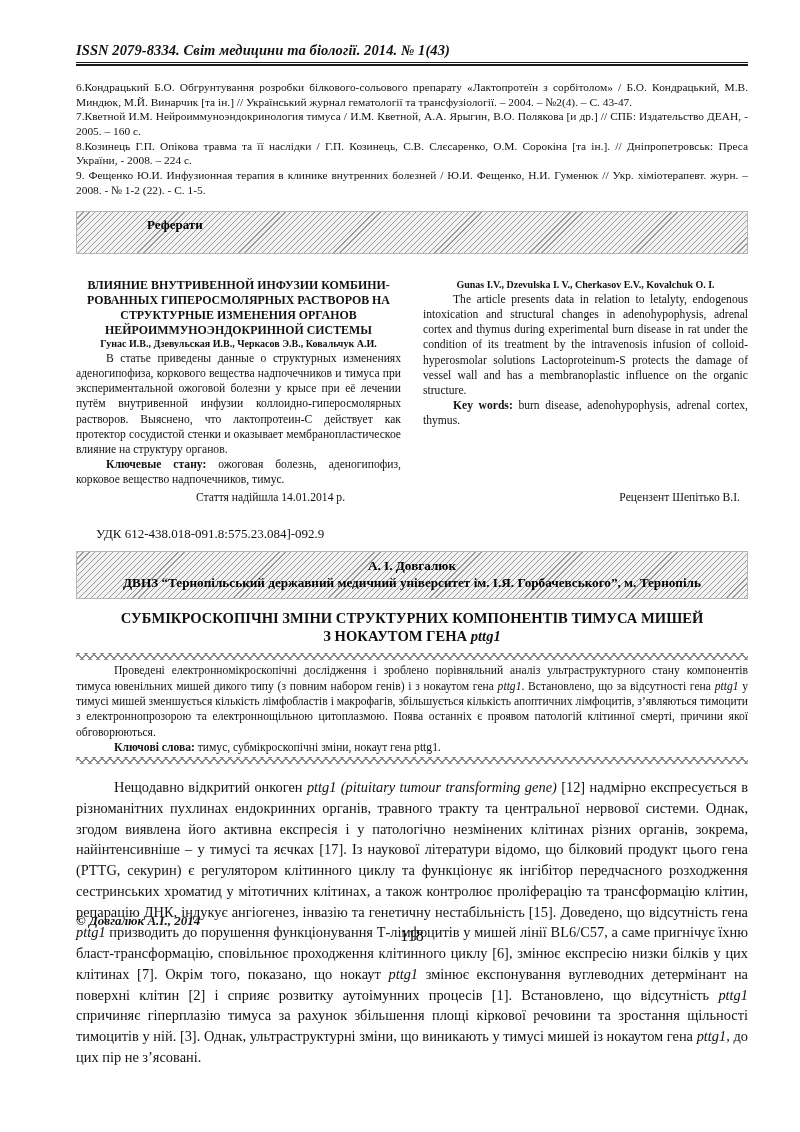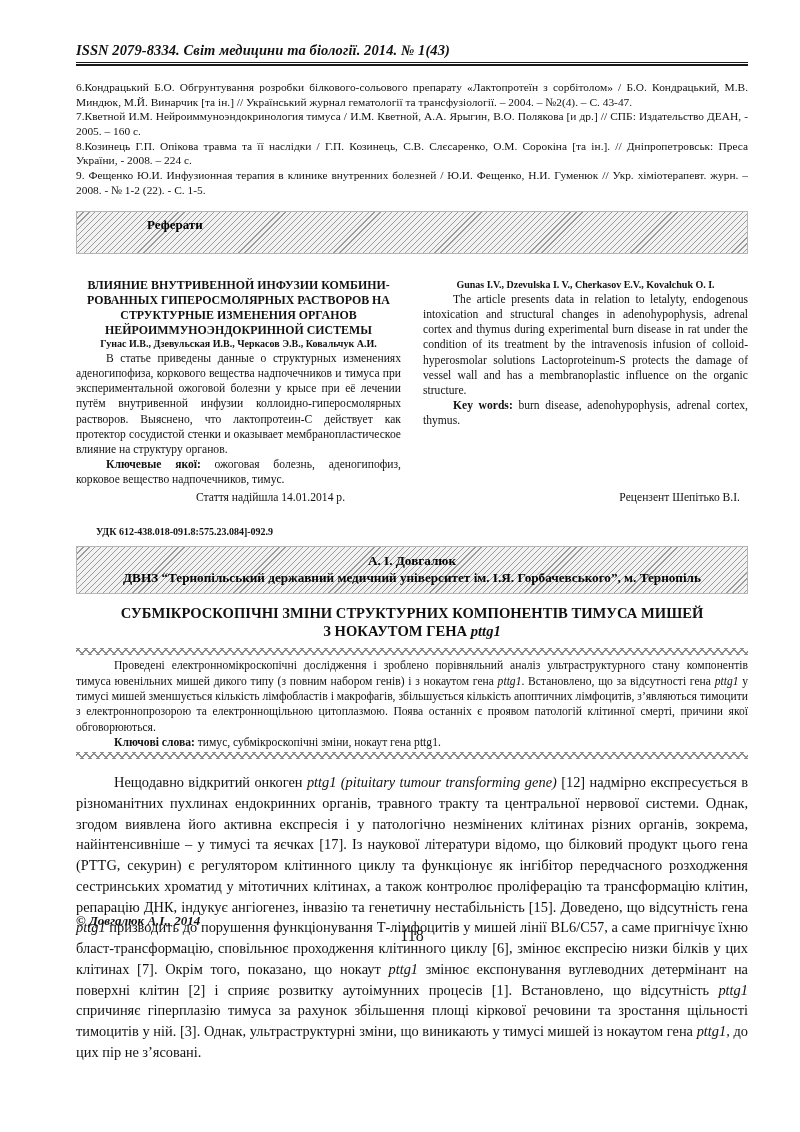--- a/index.html
+++ b/index.html
@@ -125,22 +125,22 @@
     display: flex;
     justify-content: space-between;
     font-size: 11.6px;
     margin-top: 4px;
   }
   .submitted-row .left { padding-left: 120px; }
   .submitted-row .right { padding-right: 8px; }
 
   
   .udc {
-    font-weight: bold;
-    font-size: 10px;
+    font-weight: normal;
+    font-size: 13px;
     margin: 22px 0 0 20px;
   }
 
   
   .art-title {
     text-align: center;
     font-weight: bold;
     font-size: 14.6px;
     line-height: 1.26;
     margin: 10px 0 8px 0;
@@ -224,21 +224,21 @@
   <div class="hatch-band band-referaty">
     <span class="band-text">Реферати</span>
   </div>
 
   <div class="abstract-cols">
 
     <div class="abs-col">
       <p class="abs-title">ВЛИЯНИЕ ВНУТРИВЕННОЙ ИНФУЗИИ КОМБИНИ-РОВАННЫХ ГИПЕРОСМОЛЯРНЫХ РАСТВОРОВ НА СТРУКТУРНЫЕ ИЗМЕНЕНИЯ ОРГАНОВ НЕЙРОИММУНОЭНДОКРИННОЙ СИСТЕМЫ</p>
       <p class="abs-authors">Гунас И.В., Дзевульская И.В., Черкасов Э.В., Ковальчук А.И.</p>
       <p class="abs-body">В статье приведены данные о структурных изменениях аденогипофиза, коркового вещества надпочечников и тимуса при экспериментальной ожоговой болезни у крысе при её лечении путём внутривенной инфузии коллоидно-гиперосмолярных растворов. Выяснено, что лактопротеин-С действует как протектор сосудистой стенки и оказывает мембранопластическое влияние на структуру органов.</p>
-      <p class="abs-keys"><b>Ключевые якої:</b> <span>ожоговая болезнь, аденогипофиз, корковое вещество надпочечников, тимус.</span></p>
+      <p class="abs-keys"><b>Ключевые стану:</b> <span>ожоговая болезнь, аденогипофиз, корковое вещество надпочечников, тимус.</span></p>
     </div>
 
     <div class="abs-col">
       <p class="abs-authors">Gunas I.V., Dzevulska I. V., Cherkasov E.V., Kovalchuk O. I.</p>
       <p class="abs-body">The article presents data in relation to letalyty, endogenous intoxication and structural changes in adenohypophysis, adrenal cortex and thymus during experimental burn disease in rat under the condition of its treatment by the intravenosis infusion of colloid-hyperosmolar solutions Lactoproteinum-S protects the damage of vessel wall and has a membranoplastic influence on the organic structure.</p>
       <p class="abs-keys"><b>Key words:</b> <span>burn disease, adenohypophysis, adrenal cortex, thymus.</span></p>
     </div>
 
   </div>
 

